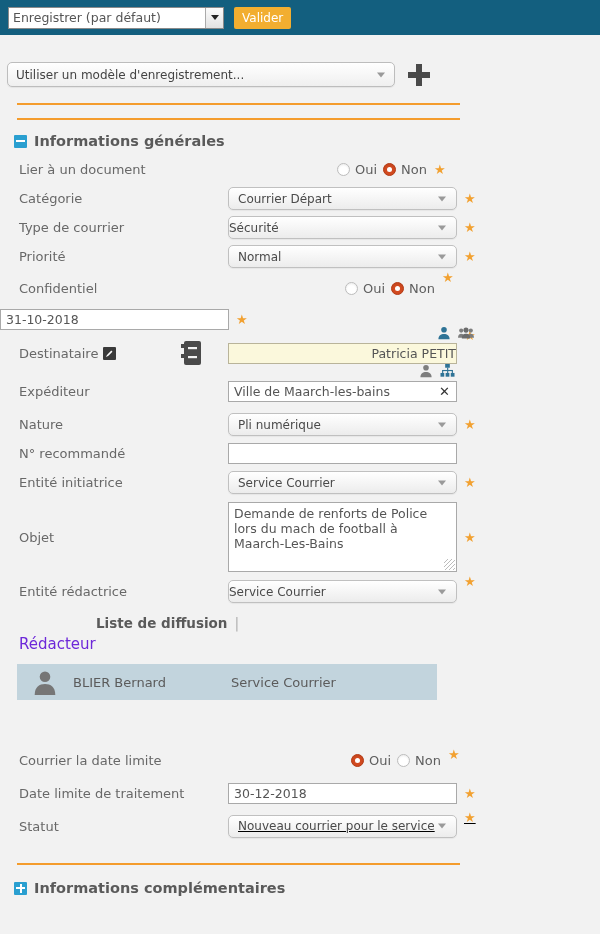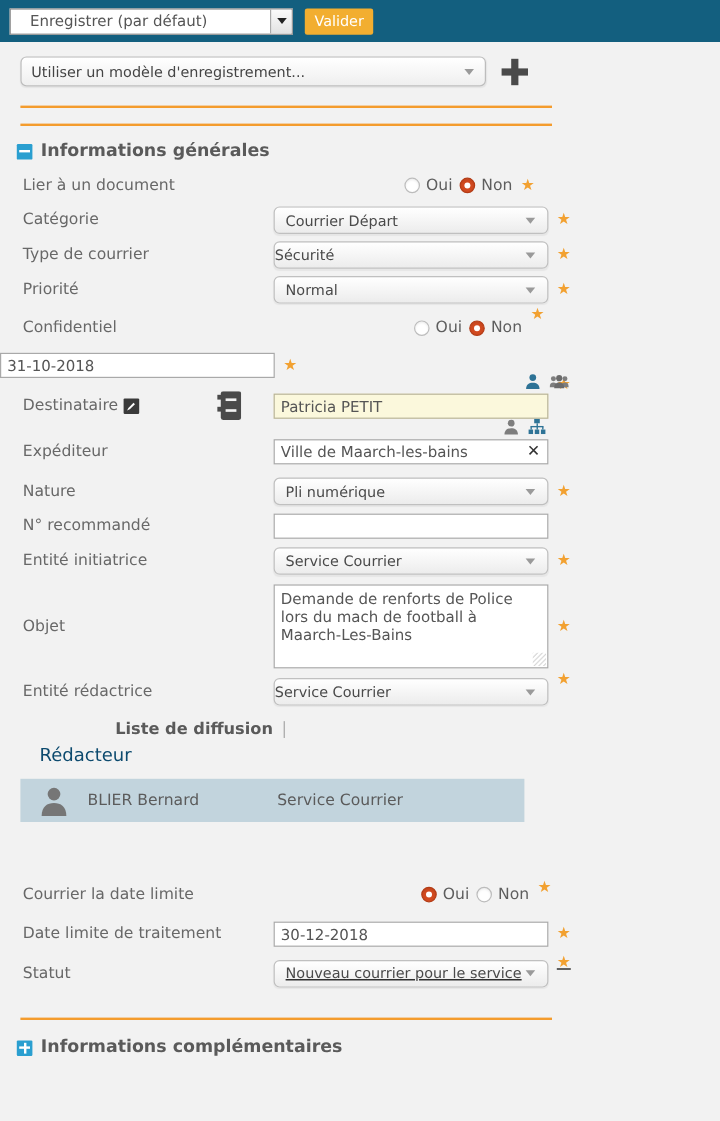--- a/index.html
+++ b/index.html
@@ -22,28 +22,28 @@
   }
   .topbar-title {
     color: #ffffff;
     font-size: 17px;
     font-weight: bold;
     font-family: "DejaVu Sans", sans-serif;
     white-space: nowrap;
     letter-spacing: -0.2px;
   }
   .topbar-select {
-    width: 236px;
+    width: 216px;
     height: 22px;
     background: #fff;
     border: 1px solid #8a8a8a;
     font-size: 12.5px;
     color: #555;
     font-family: "DejaVu Sans", sans-serif;
-    padding-left: 16px;
+    padding-left: 4px;
     display: flex;
     align-items: center;
     position: relative;
     overflow: hidden;
   }
   .topbar-select .native-arrow {
     position: absolute;
     right: 0; top: 0; bottom: 0;
     width: 18px;
     background: linear-gradient(#fbfbfb, #e2e2e2);
@@ -69,22 +69,23 @@
     border-radius: 2px;
     white-space: nowrap;
   }
 
   
   .page { padding: 0; position: relative; }
 
   .template-row {
     display: flex;
     align-items: center;
-    padding: 12px 0 0 17px;
+    padding: 12px 0 0 7px;
     gap: 8px;
+    margin-top: 15px;
   }
   .tpl-select {
     width: 388px;
     height: 25px;
     background: linear-gradient(#ffffff, #efefef);
     border: 1px solid #bdbdbd;
     border-radius: 5px;
     font-size: 12px;
     color: #444;
     display: flex;
@@ -206,21 +207,21 @@
     height: 21px;
     background: #fff;
     border: 1px solid #a9a9a9;
     font-size: 12.5px;
     color: #555;
     display: flex;
     align-items: center;
     padding-left: 5px;
     font-family: "DejaVu Sans", sans-serif;
   }
-  .txt.highlight { background: #fbf8dc; border-color: #b9b49a; }
+  .txt.highlight { background: #fbf8dc; border-color: #b9b49a; justify-content: flex-end; }
   .txt.with-x { justify-content: space-between; padding-right: 6px; }
   .x-clear { color: #333; font-size: 13px; cursor: pointer; line-height: 1; }
 
   .ta {
     width: 229px;
     height: 70px;
     background: #fff;
     border: 1px solid #a9a9a9;
     font-size: 12.5px;
     color: #555;
@@ -298,23 +299,23 @@
     background: #f2b33d;
     color: #7a6330;
     border: none;
     font-size: 9.5px;
     padding: 4px 6px;
     border-radius: 3px;
     cursor: pointer;
     font-family: "DejaVu Sans", sans-serif;
   }
   .redacteur-title {
-    margin-left: 33px;
+    margin-left: 19px;
     margin-top: 4px;
-    color: #0c4a6e;
+    color: #6d28d9;
     font-size: 15px;
     font-family: "DejaVu Sans", sans-serif;
   }
   .user-card {
     margin: 11px 0 0 17px;
     width: 420px;
     height: 36px;
     background: #c2d4dd;
     display: flex;
     align-items: center;

